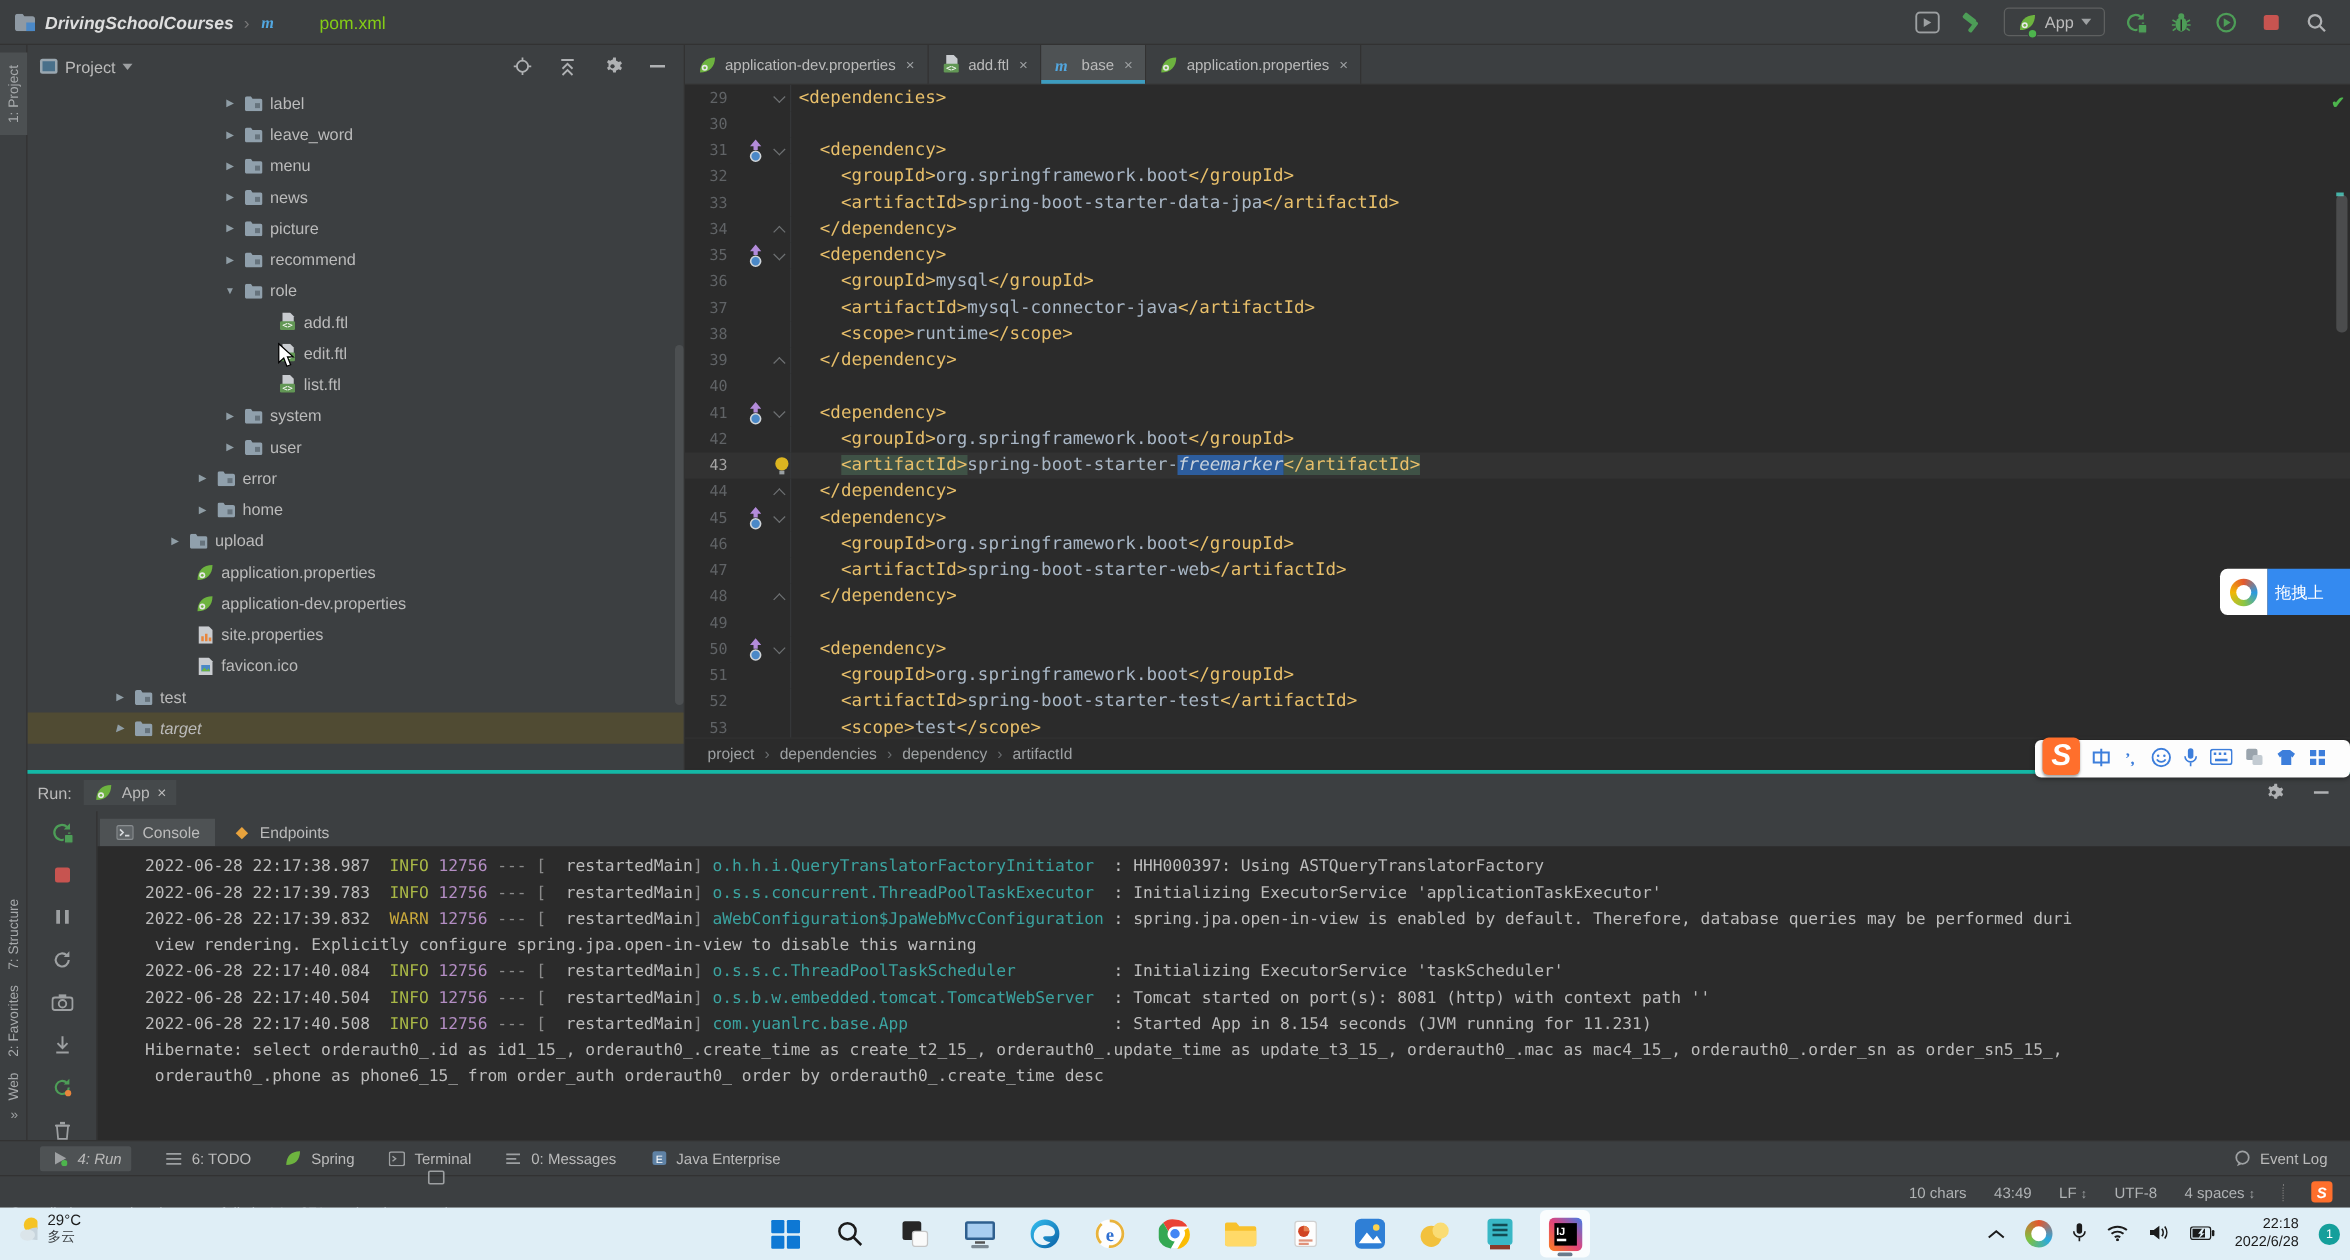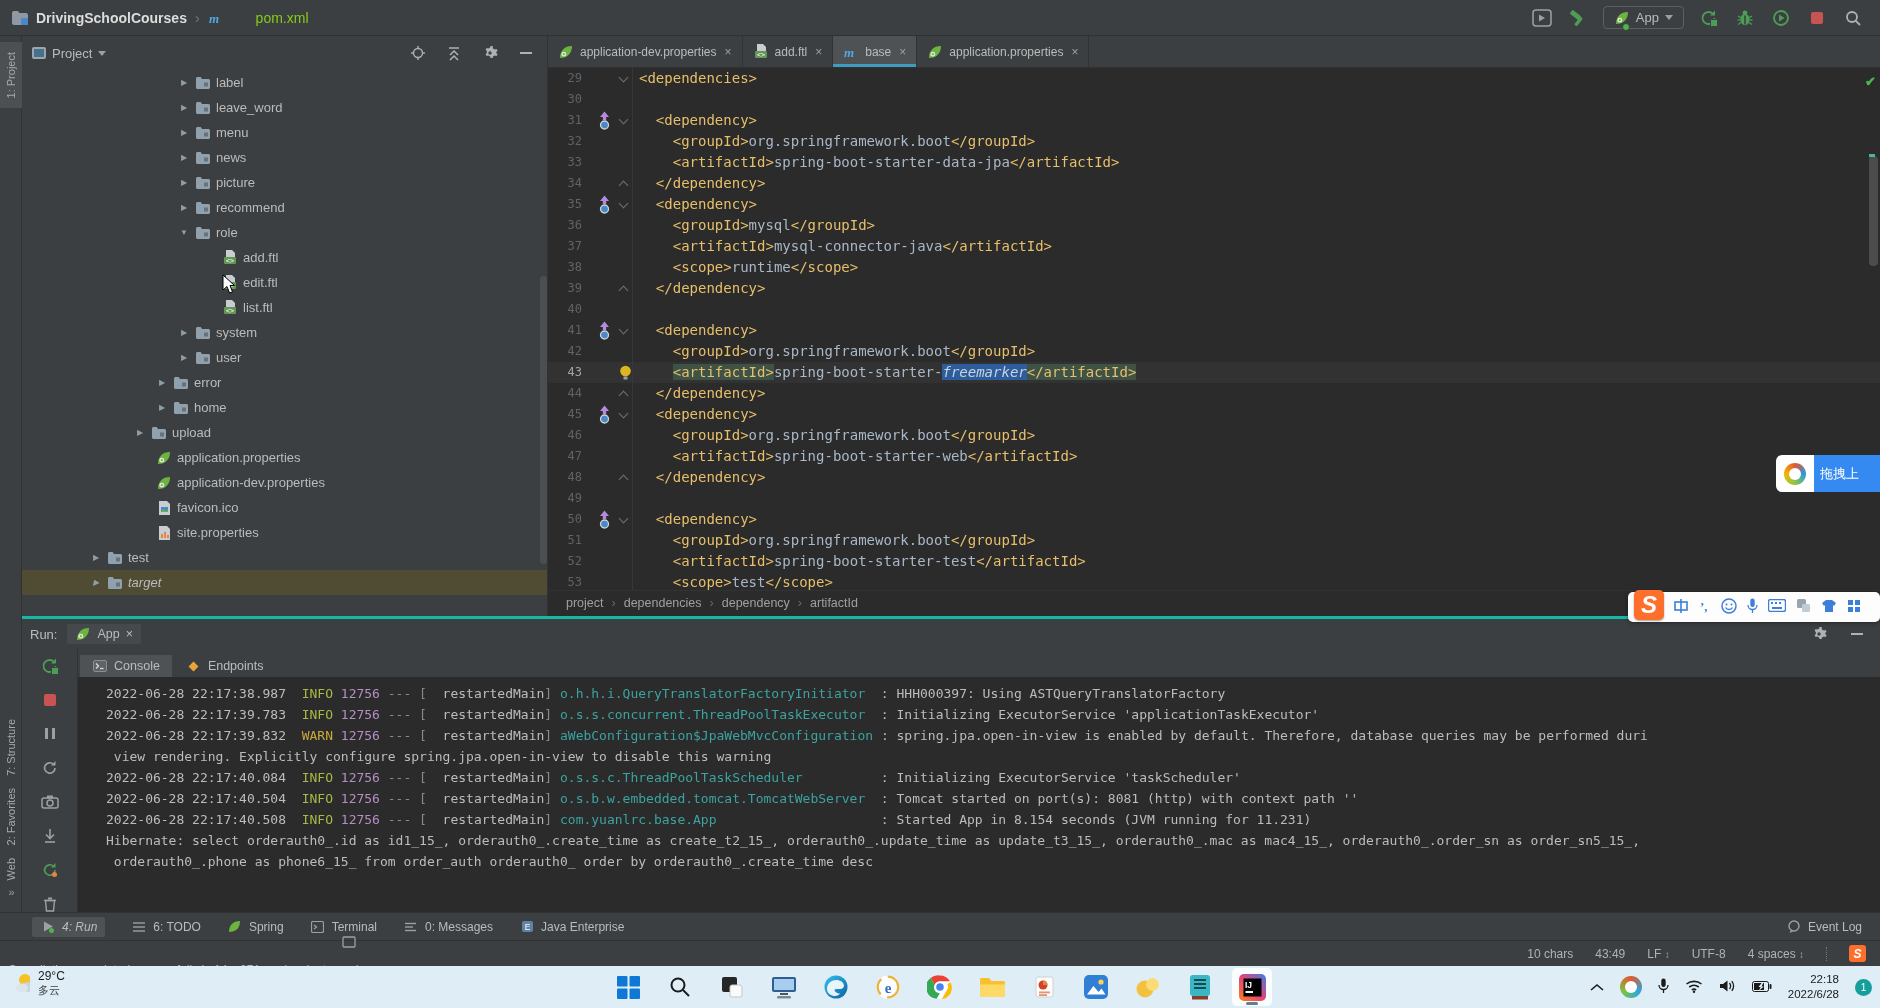--- a/index.html
+++ b/index.html
@@ -3,21 +3,21 @@
 <meta charset="utf-8">
 <style>
   html,body{margin:0;padding:0;background:#1e1e1e;}
   #root{position:relative;width:1880px;height:1008px;overflow:hidden;background:#2b2b2b;
         font-family:"Liberation Sans",sans-serif;color:#bbbbbb;font-size:13px;}
 
   
   #titlebar{position:absolute;left:0;top:0;width:1880px;height:36px;background:#3c3f41;
             border-bottom:1px solid #323232;display:flex;align-items:center;box-sizing:border-box;}
   #titlebar .crumbs{display:flex;align-items:center;gap:8px;padding-left:12px;}
-  .proj-name{font-weight:bold;color:#dddddd;font-size:14px;}
+  .proj-name{font-weight:bold;color:#dddddd;font-size:14px;font-style:italic;}
   .crumb-sep{color:#777;font-size:14px;}
   .file-name{color:#84cc16;font-size:14px;margin-left:24px;}
   #titlebar-right{margin-left:auto;display:flex;align-items:center;gap:14px;padding-right:16px;}
   .run-combo{display:flex;align-items:center;gap:6px;border:1px solid #5e6060;border-radius:4px;
              padding:3px 10px;color:#bbb;position:relative;}
   .green-dot{position:absolute;left:18px;top:16px;width:6px;height:6px;border-radius:50%;background:#4db54d;border:1px solid #3c3f41;}
   .caret-down{width:0;height:0;border-left:4px solid transparent;border-right:4px solid transparent;border-top:5px solid #9da0a2;}
   .tb-icon{display:flex;align-items:center;justify-content:center;width:22px;height:22px;}
   .stop-sq{width:12px;height:12px;background:#c75450;border-radius:2px;}
 
@@ -77,21 +77,21 @@
   .run-tab{display:flex;align-items:center;gap:6px;background:#45494b;padding:3px 8px;font-size:12.5px;}
   #run-header .rh-right{position:absolute;right:12px;display:flex;gap:16px;align-items:center;}
   #run-body{display:flex;height:265px;}
   #run-toolbar{flex:0 0 56px;border-right:1px solid #323232;display:flex;flex-direction:column;align-items:center;
                gap:13px;padding-top:6px;box-sizing:border-box;}
   #run-content{flex:1;display:flex;flex-direction:column;min-width:0;}
   #view-tabs{height:28px;display:flex;align-items:flex-end;gap:2px;padding-left:2px;}
   .vtab{display:flex;align-items:center;gap:6px;padding:4px 12px;font-size:12.5px;color:#bbb;}
   .vtab.active{background:#4e5254;}
   #console{flex:1;background:#2b2b2b;overflow:hidden;padding:6px 0 0 28px;}
-  .logline{font-family:"DejaVu Sans Mono",monospace;font-size:13px;line-height:21px;white-space:pre;color:#bcbcbc;}
+  .logline{font-family:"DejaVu Sans Mono",monospace;font-size:13px;line-height:21px;white-space:pre;color:#bcbcbc;margin-left:10px;}
   .llvl-INFO{color:#a9b846;}
   .llvl-WARN{color:#c9a93c;}
   .lpid{color:#b48ec4;}
   .llog{color:#3ba3a0;display:inline-block;min-width:40ch;}
   .ldash{color:#8a8a8a;}
 
   
   #bottombar{position:absolute;left:0;top:912px;width:1880px;height:28px;background:#3c3f41;border-top:1px solid #323232;
              display:flex;align-items:center;gap:26px;padding-left:32px;box-sizing:border-box;font-size:12px;}
   .btool{display:flex;align-items:center;gap:6px;color:#bbb;}
@@ -443,36 +443,36 @@
               <circle cx="4.8" cy="9.2" r="2.4" fill="#e8e8e8"></circle>
               <circle cx="4.8" cy="9.2" r="1.1" fill="#6db33f"></circle>
             </svg>
           </span>
           <span class="tree-lbl">application-dev.properties</span>
         </div>
         <div class="tree-row" style="padding-left: 134px;">
           <span class="ico">
             <svg width="13" height="14" viewBox="0 0 13 14">
               <path fill="#c9ccd0" d="M1 0h8l3 3v11H1z"></path>
-              <rect x="3" y="6" width="7" height="5" fill="#4a88c7"></rect>
-              <path d="M3 11l2.5-3 2 2.2L9 8.5l1 2.5z" fill="#6db33f"></path>
-            </svg>
-          </span>
-          <span class="tree-lbl">favicon.ico</span>
-        </div>
-        <div class="tree-row" style="padding-left: 134px;">
-          <span class="ico">
-            <svg width="13" height="14" viewBox="0 0 13 14">
-              <path fill="#c9ccd0" d="M1 0h8l3 3v11H1z"></path>
               <rect x="3" y="8" width="2" height="4" fill="#e8853c"></rect>
               <rect x="6" y="6" width="2" height="6" fill="#e8853c"></rect>
               <rect x="9" y="9" width="2" height="3" fill="#e8853c"></rect>
             </svg>
           </span>
           <span class="tree-lbl">site.properties</span>
+        </div>
+        <div class="tree-row" style="padding-left: 134px;">
+          <span class="ico">
+            <svg width="13" height="14" viewBox="0 0 13 14">
+              <path fill="#c9ccd0" d="M1 0h8l3 3v11H1z"></path>
+              <rect x="3" y="6" width="7" height="5" fill="#4a88c7"></rect>
+              <path d="M3 11l2.5-3 2 2.2L9 8.5l1 2.5z" fill="#6db33f"></path>
+            </svg>
+          </span>
+          <span class="tree-lbl">favicon.ico</span>
         </div>
         <div class="tree-row" style="padding-left: 68px;">
           <span class="tw-arrow">▶</span>
           <span class="ico">
             <svg width="14" height="12" viewBox="0 0 14 12">
               <path fill="#90a0ac" d="M0 1.5C0 .7.7 0 1.5 0h3.2L6 2h6.5c.8 0 1.5.7 1.5 1.5v7c0 .8-.7 1.5-1.5 1.5h-11C.7 12 0 11.3 0 10.5z"></path>
               <rect x="8" y="5.5" width="4" height="4" fill="#66737d"></rect>
             </svg>
           </span>
           <span class="tree-lbl">test</span>

